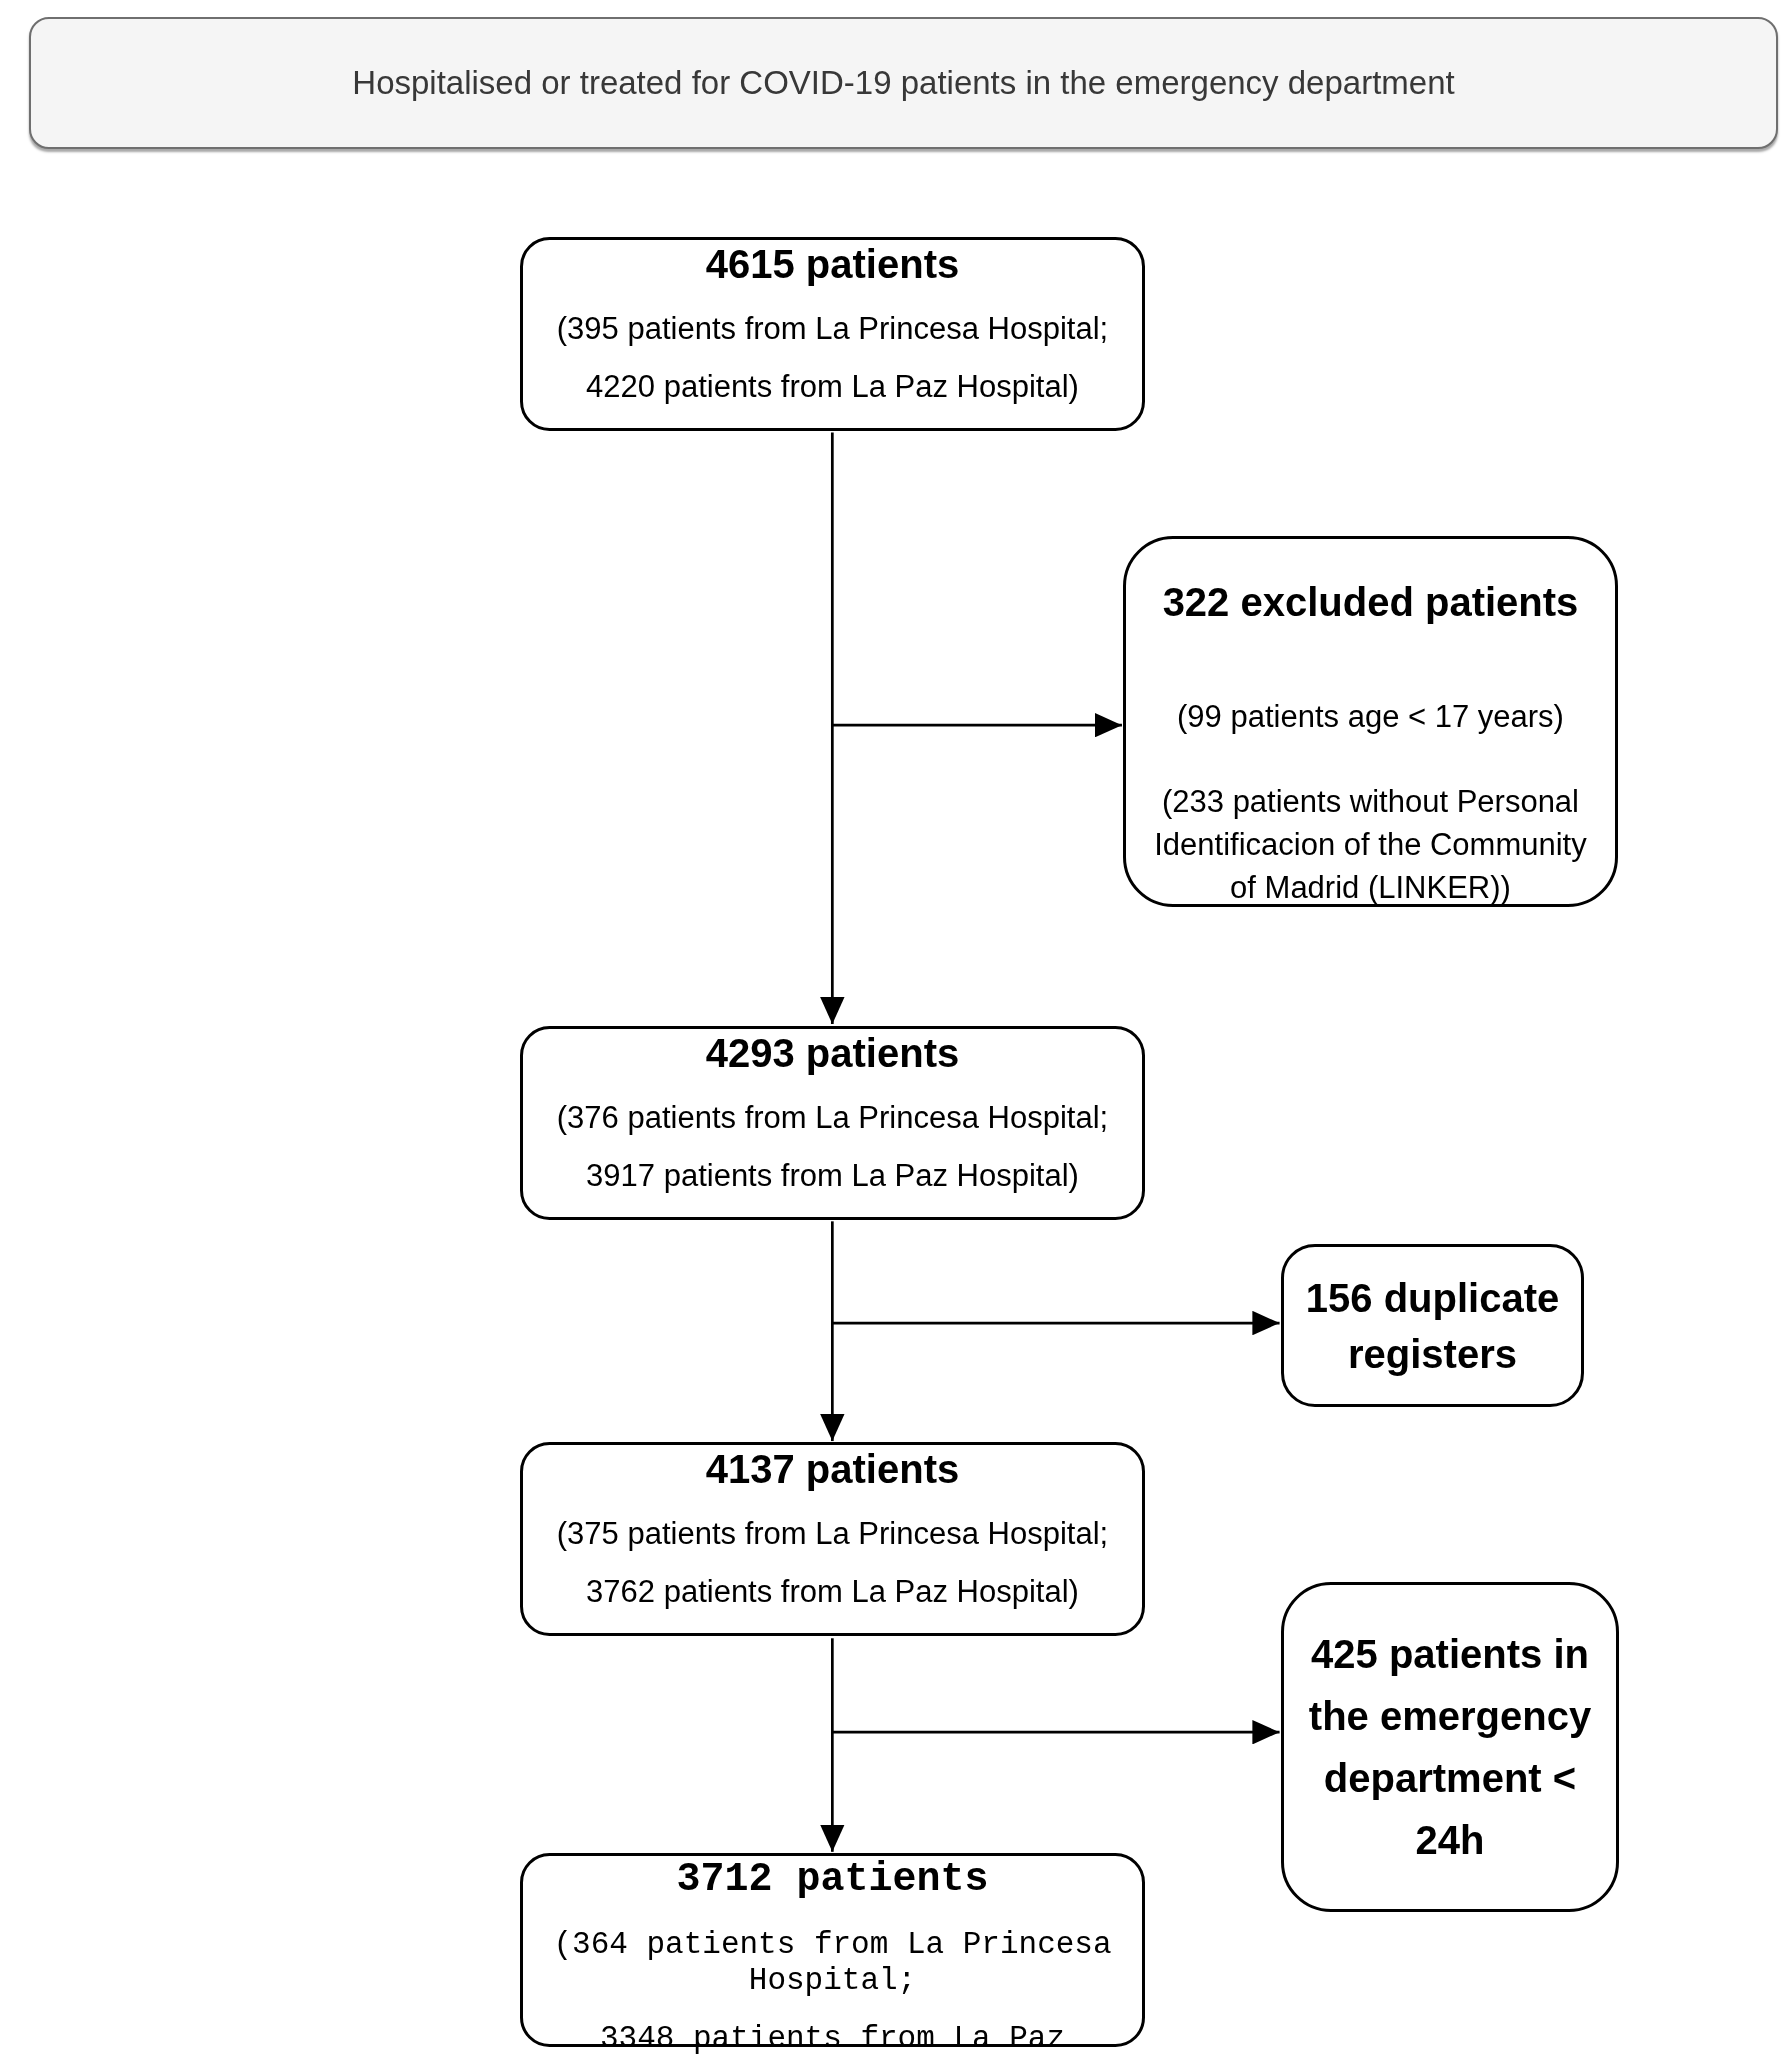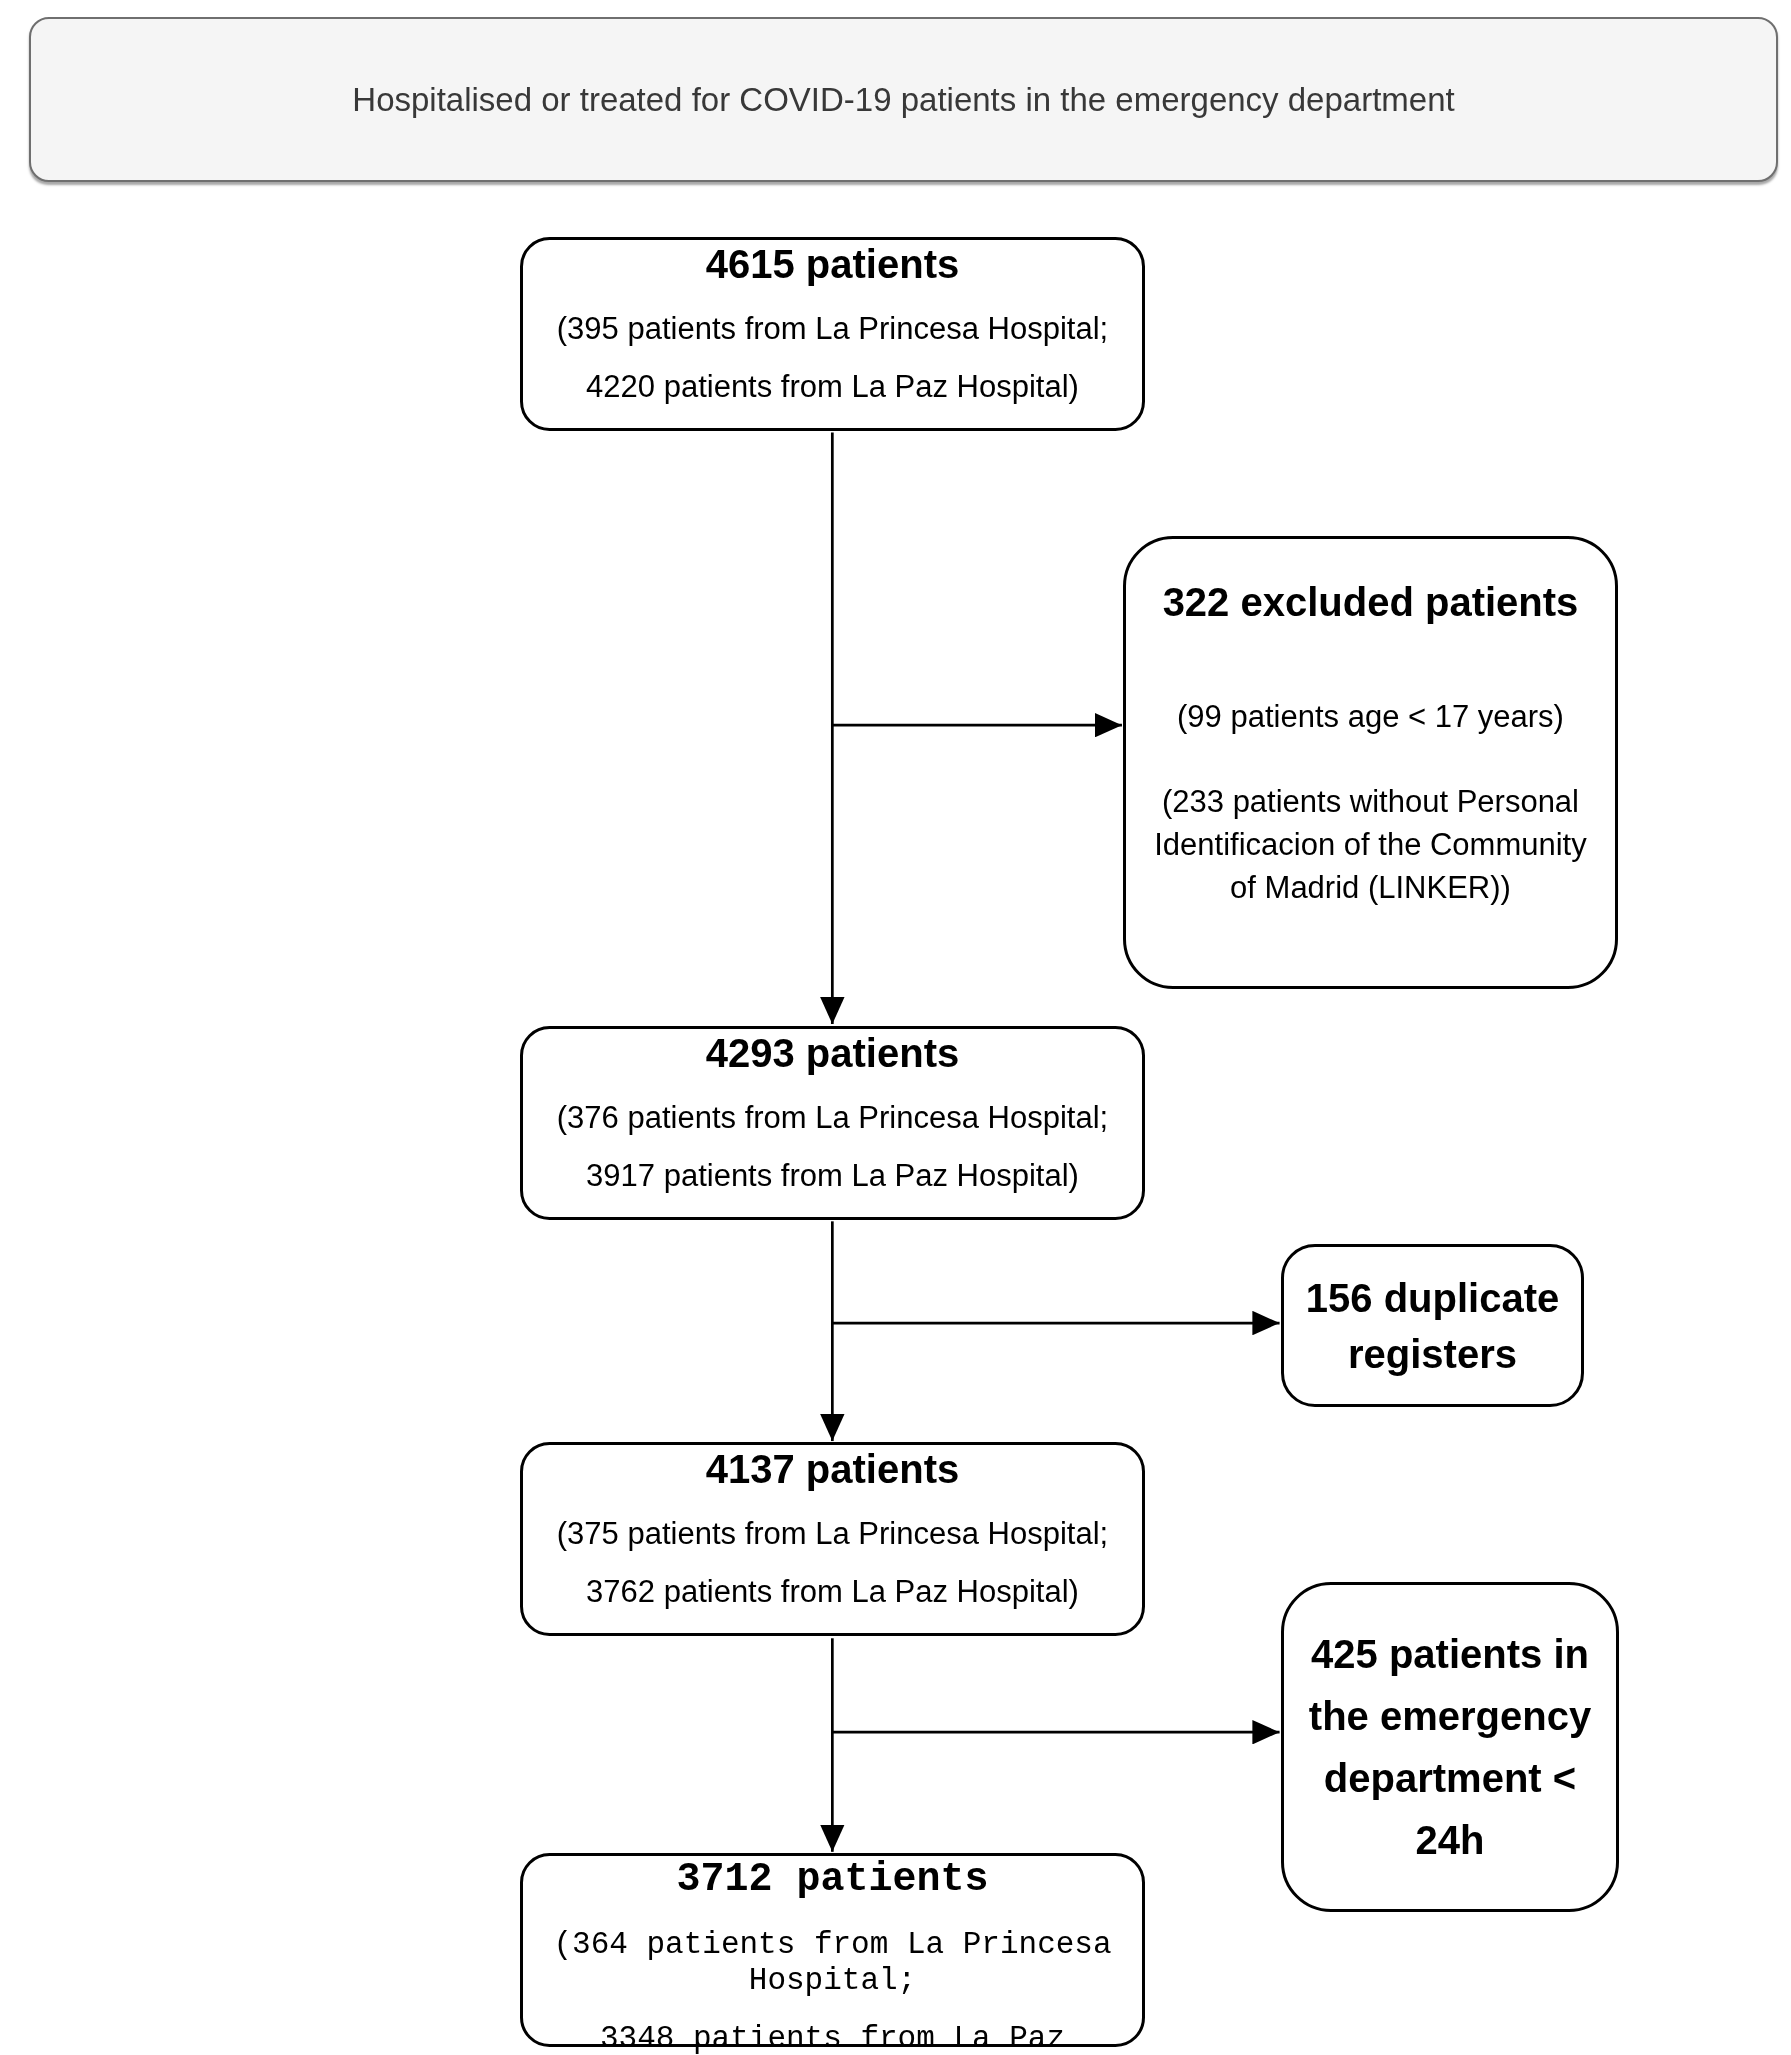--- a/index.html
+++ b/index.html
@@ -21,21 +21,21 @@
     height: 2056px;
   }
   .connector-layer {
     position: absolute;
     left: 0; top: 0;
     pointer-events: none;
   }
   .header-box {
     position: absolute;
     left: 29px; top: 17px;
-    width: 1749px; height: 165px;
+    width: 1749px; height: 132px;
     background: #f5f5f5;
     border: 2.3px solid #6f6f6f;
     border-radius: 20px;
     box-sizing: border-box;
     box-shadow: 0 3.1px 2.3px -0.8px rgba(0,0,0,0.35);
     display: flex;
     align-items: center;
     justify-content: center;
   }
   .header-label {
@@ -64,21 +64,21 @@
   }
   .node-sub {
     font-size: 31px;
     line-height: 36px;
   }
   .node-main .sub1 { margin-top: 23px; }
   .node-main .sub2 { margin-top: 22px; }
 
   .node-excluded {
     left: 1123px; top: 536px;
-    width: 495px; height: 453px;
+    width: 495px; height: 371px;
     border-radius: 50px;
     padding-top: 39px;
   }
   .node-excluded .node-title { white-space: nowrap; }
   .node-excluded .sub1 { margin-top: 73px; }
   .node-excluded .sub-block {
     margin-top: 45px;
     line-height: 43px;
     white-space: pre-line;
   }

